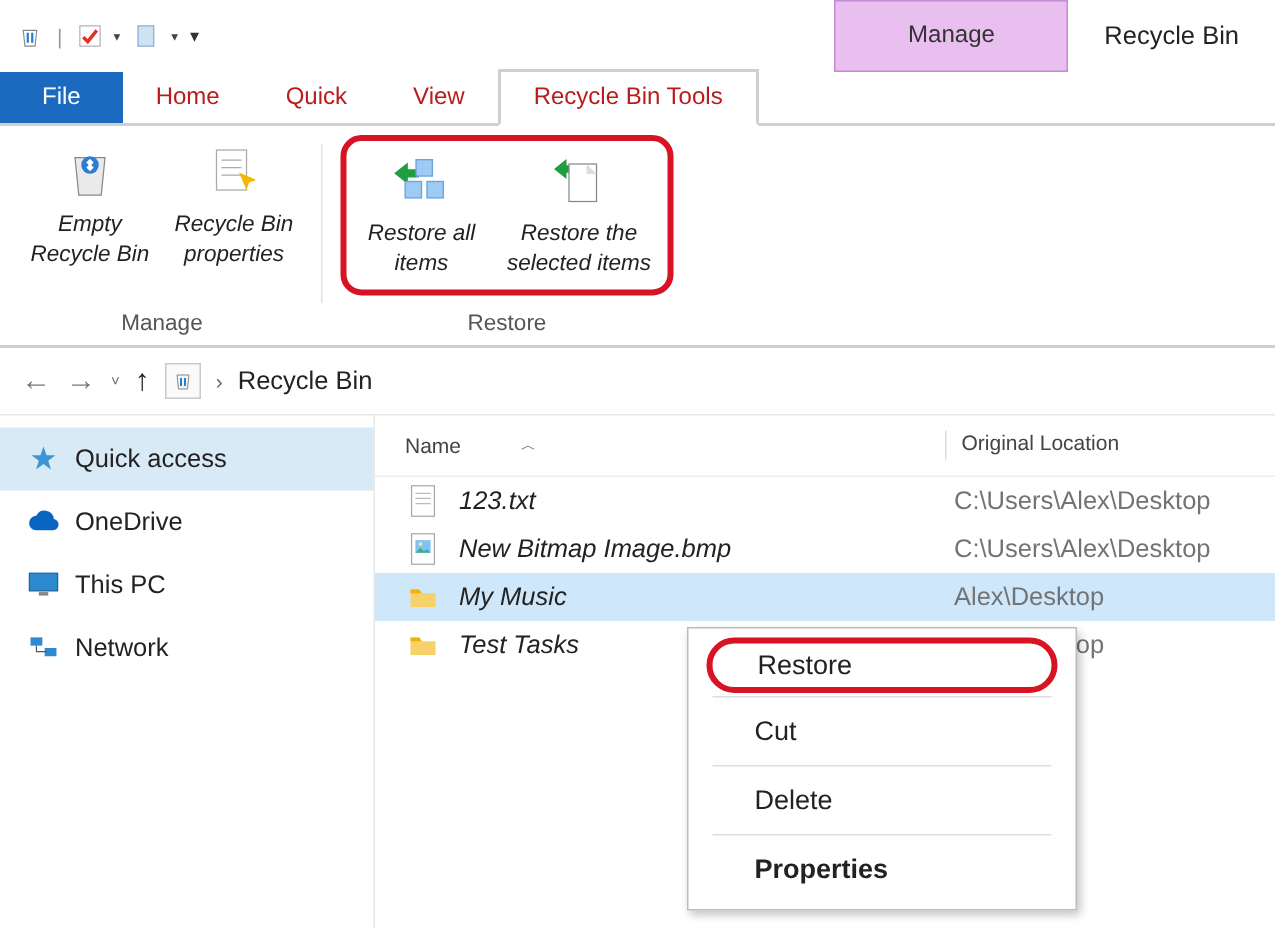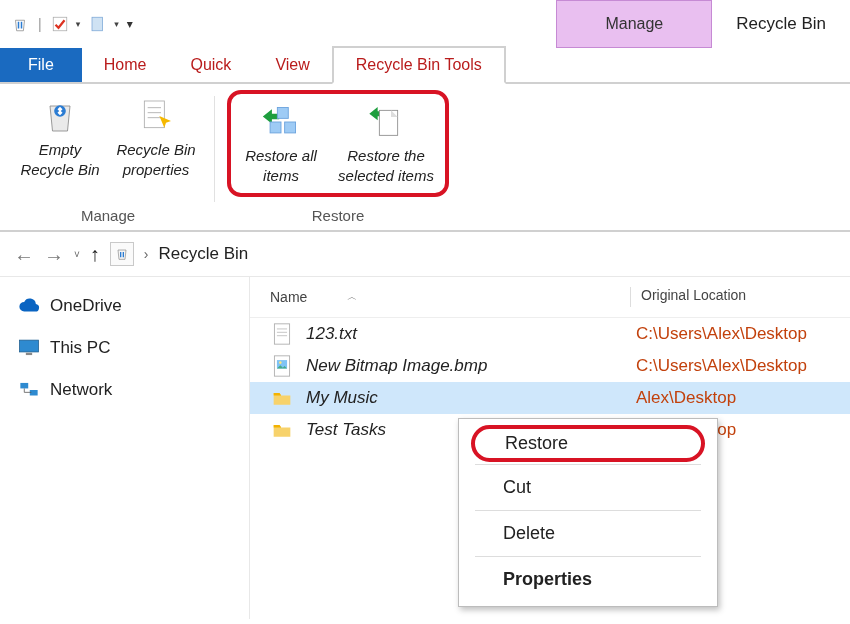--- a/index.html
+++ b/index.html
@@ -38,21 +38,21 @@
     .side-icon { width: 22px; height: 22px; display: flex; align-items: center; justify-content: center;}
     .file-pane { flex: 1; position: relative; }
     .col-headers { display: flex; padding: 10px 20px; color: #444; border-bottom: 1px solid #eee; }
     .col-name { width: 350px; display: flex; align-items: center; }
     .col-sort { font-size: 10px; color: #666; margin-left: 40px;}
     .col-sep { width: 1px; background: #ddd; height: 20px; margin: 0 10px;}
     .file-row { display: flex; align-items: center; padding: 4px 20px; font-size: 17px; cursor: pointer; }
     .file-row.selected { background: #cfe7fb; }
     .file-icon { width: 24px; height: 24px; margin-right: 12px; display:flex; align-items:center; justify-content:center;}
     .file-name { width: 330px; font-style: italic; }
-    .file-loc { color: #c2410c; }
+    .file-loc { color: #737373; }
     .context-menu { position: absolute; left: 458px; top: 418px; width: 260px; background: #fff; border: 1px solid #bcbcbc; box-shadow: 2px 3px 6px rgba(0,0,0,0.25); padding: 6px 0; }
     .ctx-item { padding: 10px 44px; font-size: 18px; cursor: pointer; }
     .ctx-item.bold { font-weight: 700; }
     .ctx-sep { height: 1px; background: #ddd; margin: 2px 16px;}
     .ctx-highlight { border: 4px solid #d81324; border-radius: 20px; margin: 0 12px; padding: 4px 30px; }
   </style>
 </head>
 <body>
 
 <div class="title-bar">
@@ -168,20 +168,28 @@
         <path fill="#f5f5f5" stroke="#888" d="M6 6h12l-1.5 14h-9z"></path>
         <path fill="#2b7cd3" d="M9 9h2v8H9zm4 0h2v8h-2z"></path>
       </svg>
   </span>
   <span class="addr-sep">›</span>
   <span class="addr-text">Recycle Bin</span>
 </div>
 
 <div class="content">
   <div class="sidebar">
+    <div class="side-item active">
+      <span class="side-icon">
+          <svg width="20" height="20" viewBox="0 0 24 24">
+            <path fill="#3e95d6" d="M12 2l2.5 7h7l-5.7 4.3 2.2 7L12 16l-6 4.3 2.2-7L2.5 9h7z"></path>
+          </svg>
+        </span>
+      <span>Quick access</span>
+    </div>
     <div class="side-item">
       <span class="side-icon">
           <svg width="22" height="16" viewBox="0 0 32 20">
             <path fill="#0a64c2" d="M24 18H9a7 7 0 010-14 9 9 0 0117 3 5 5 0 01-2 11z"></path>
           </svg>
         </span>
       <span>OneDrive</span>
     </div>
     <div class="side-item">
       <span class="side-icon">

